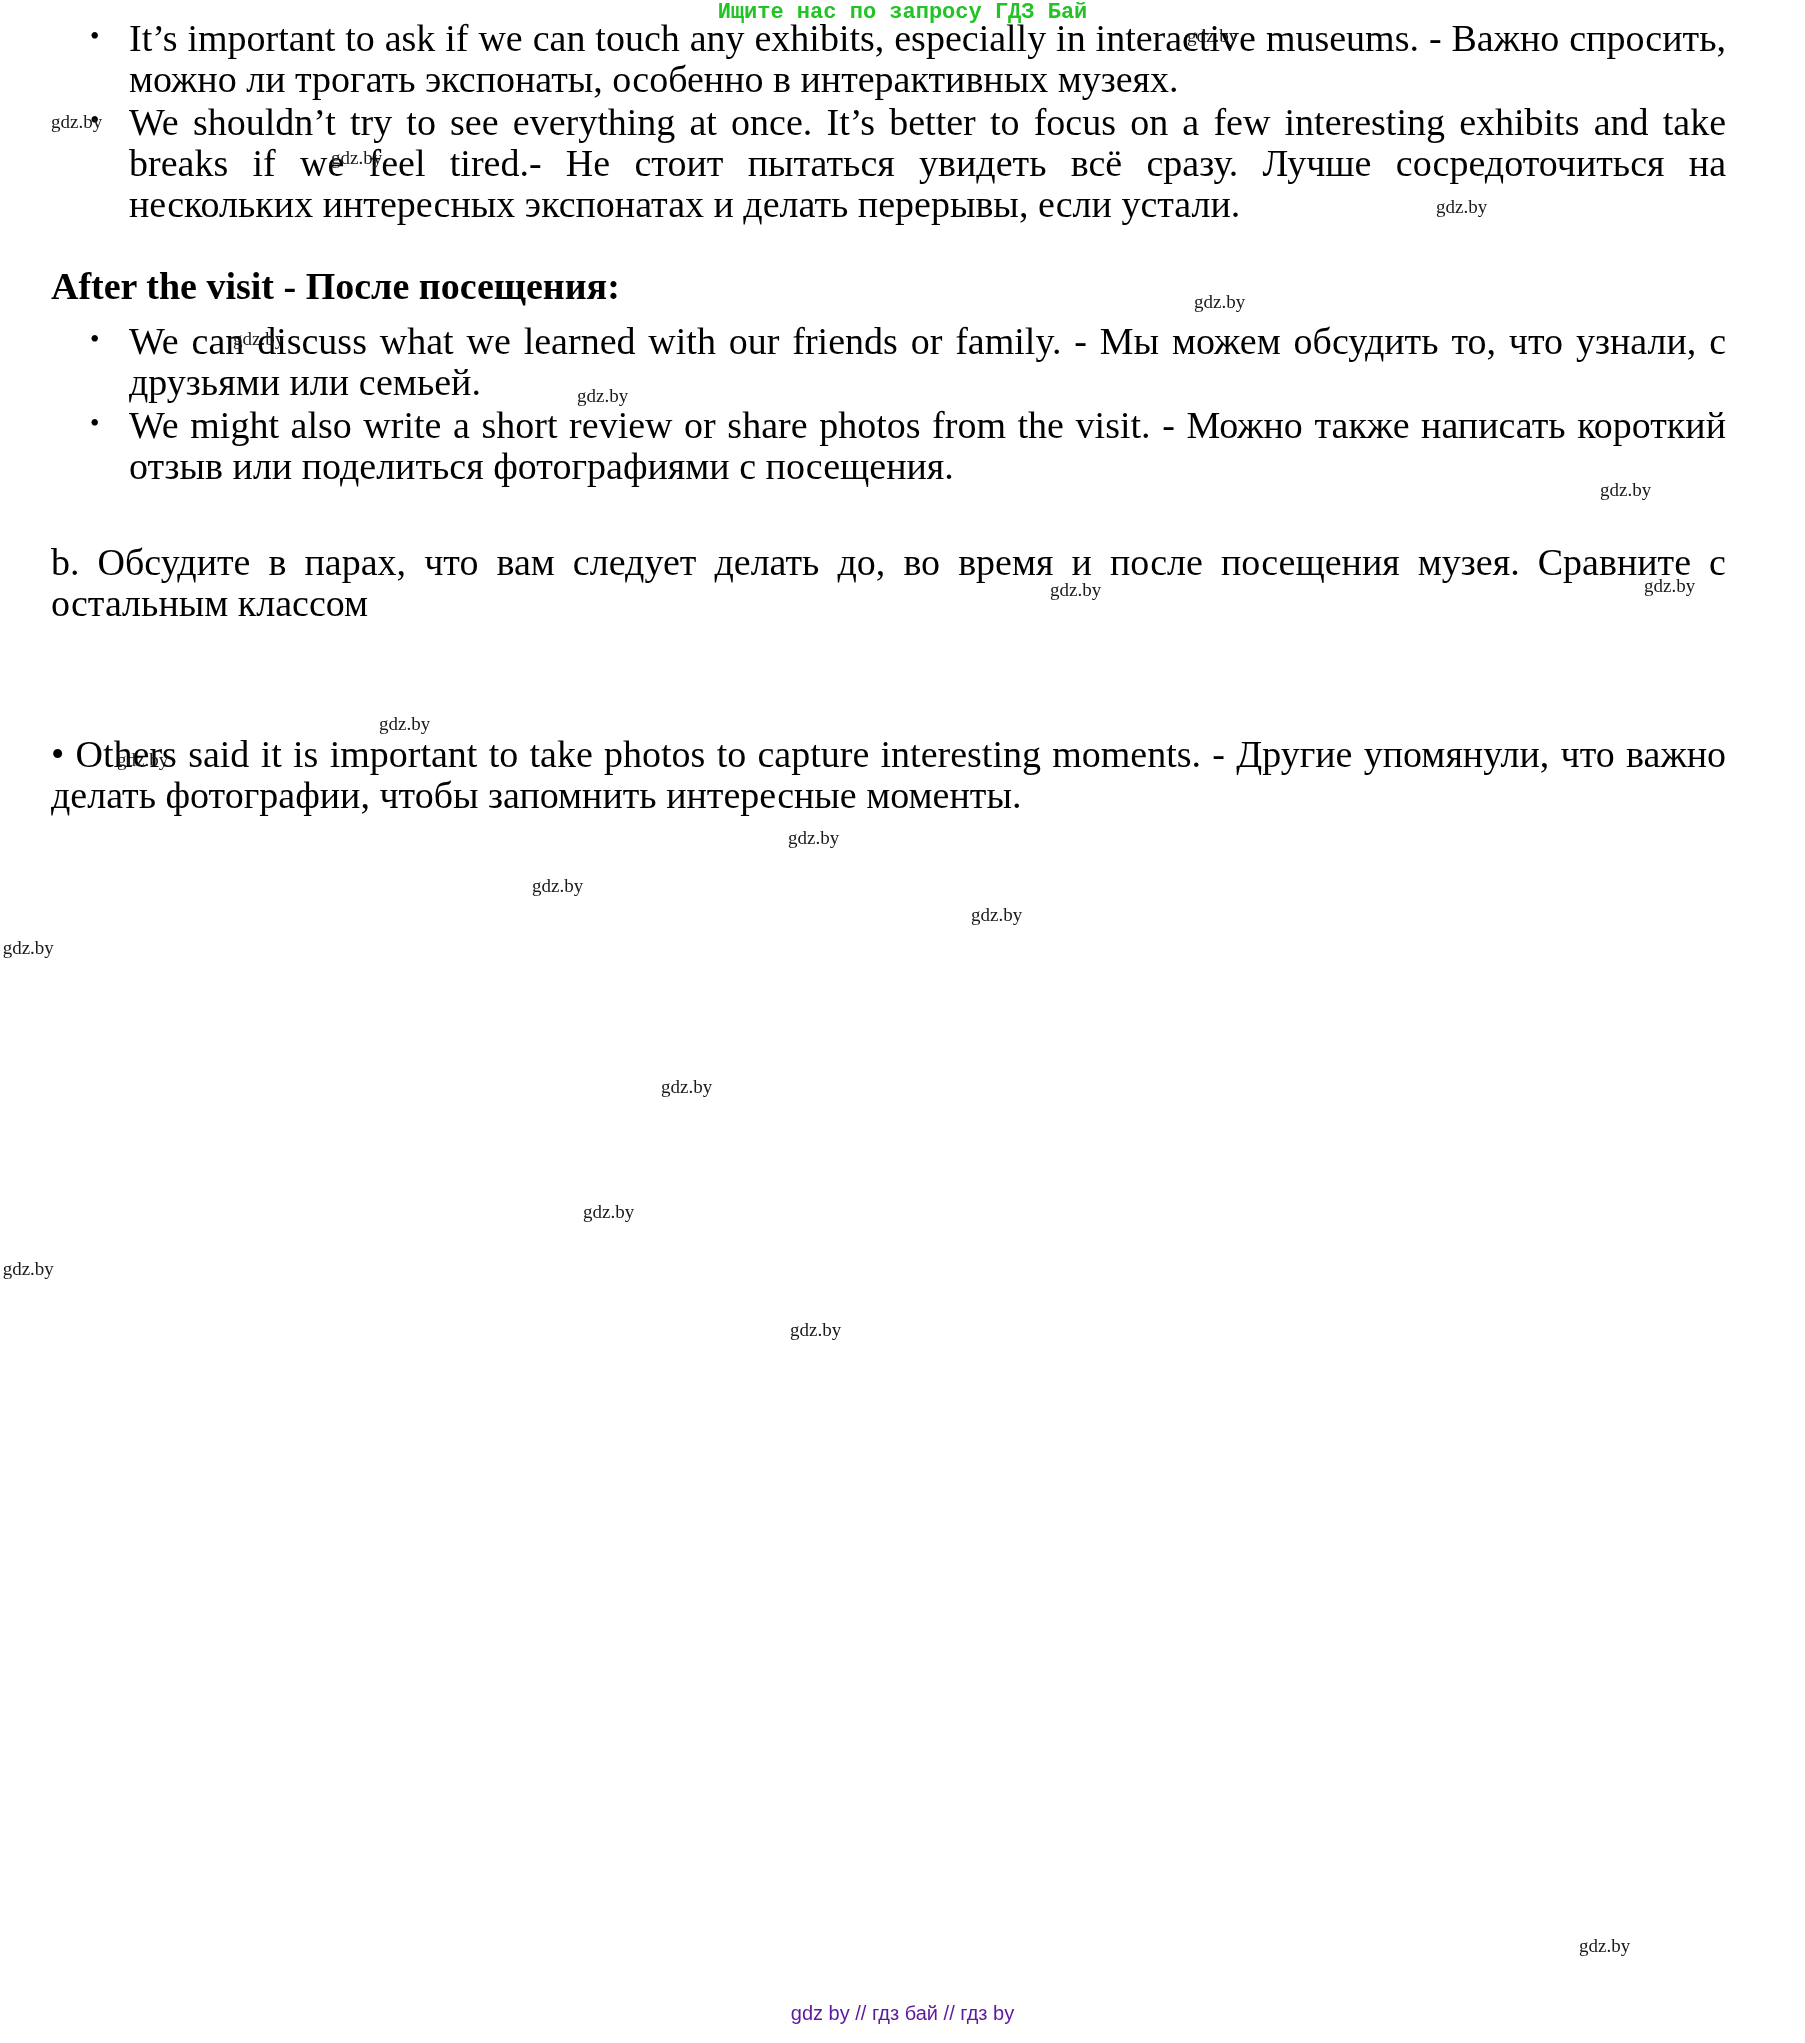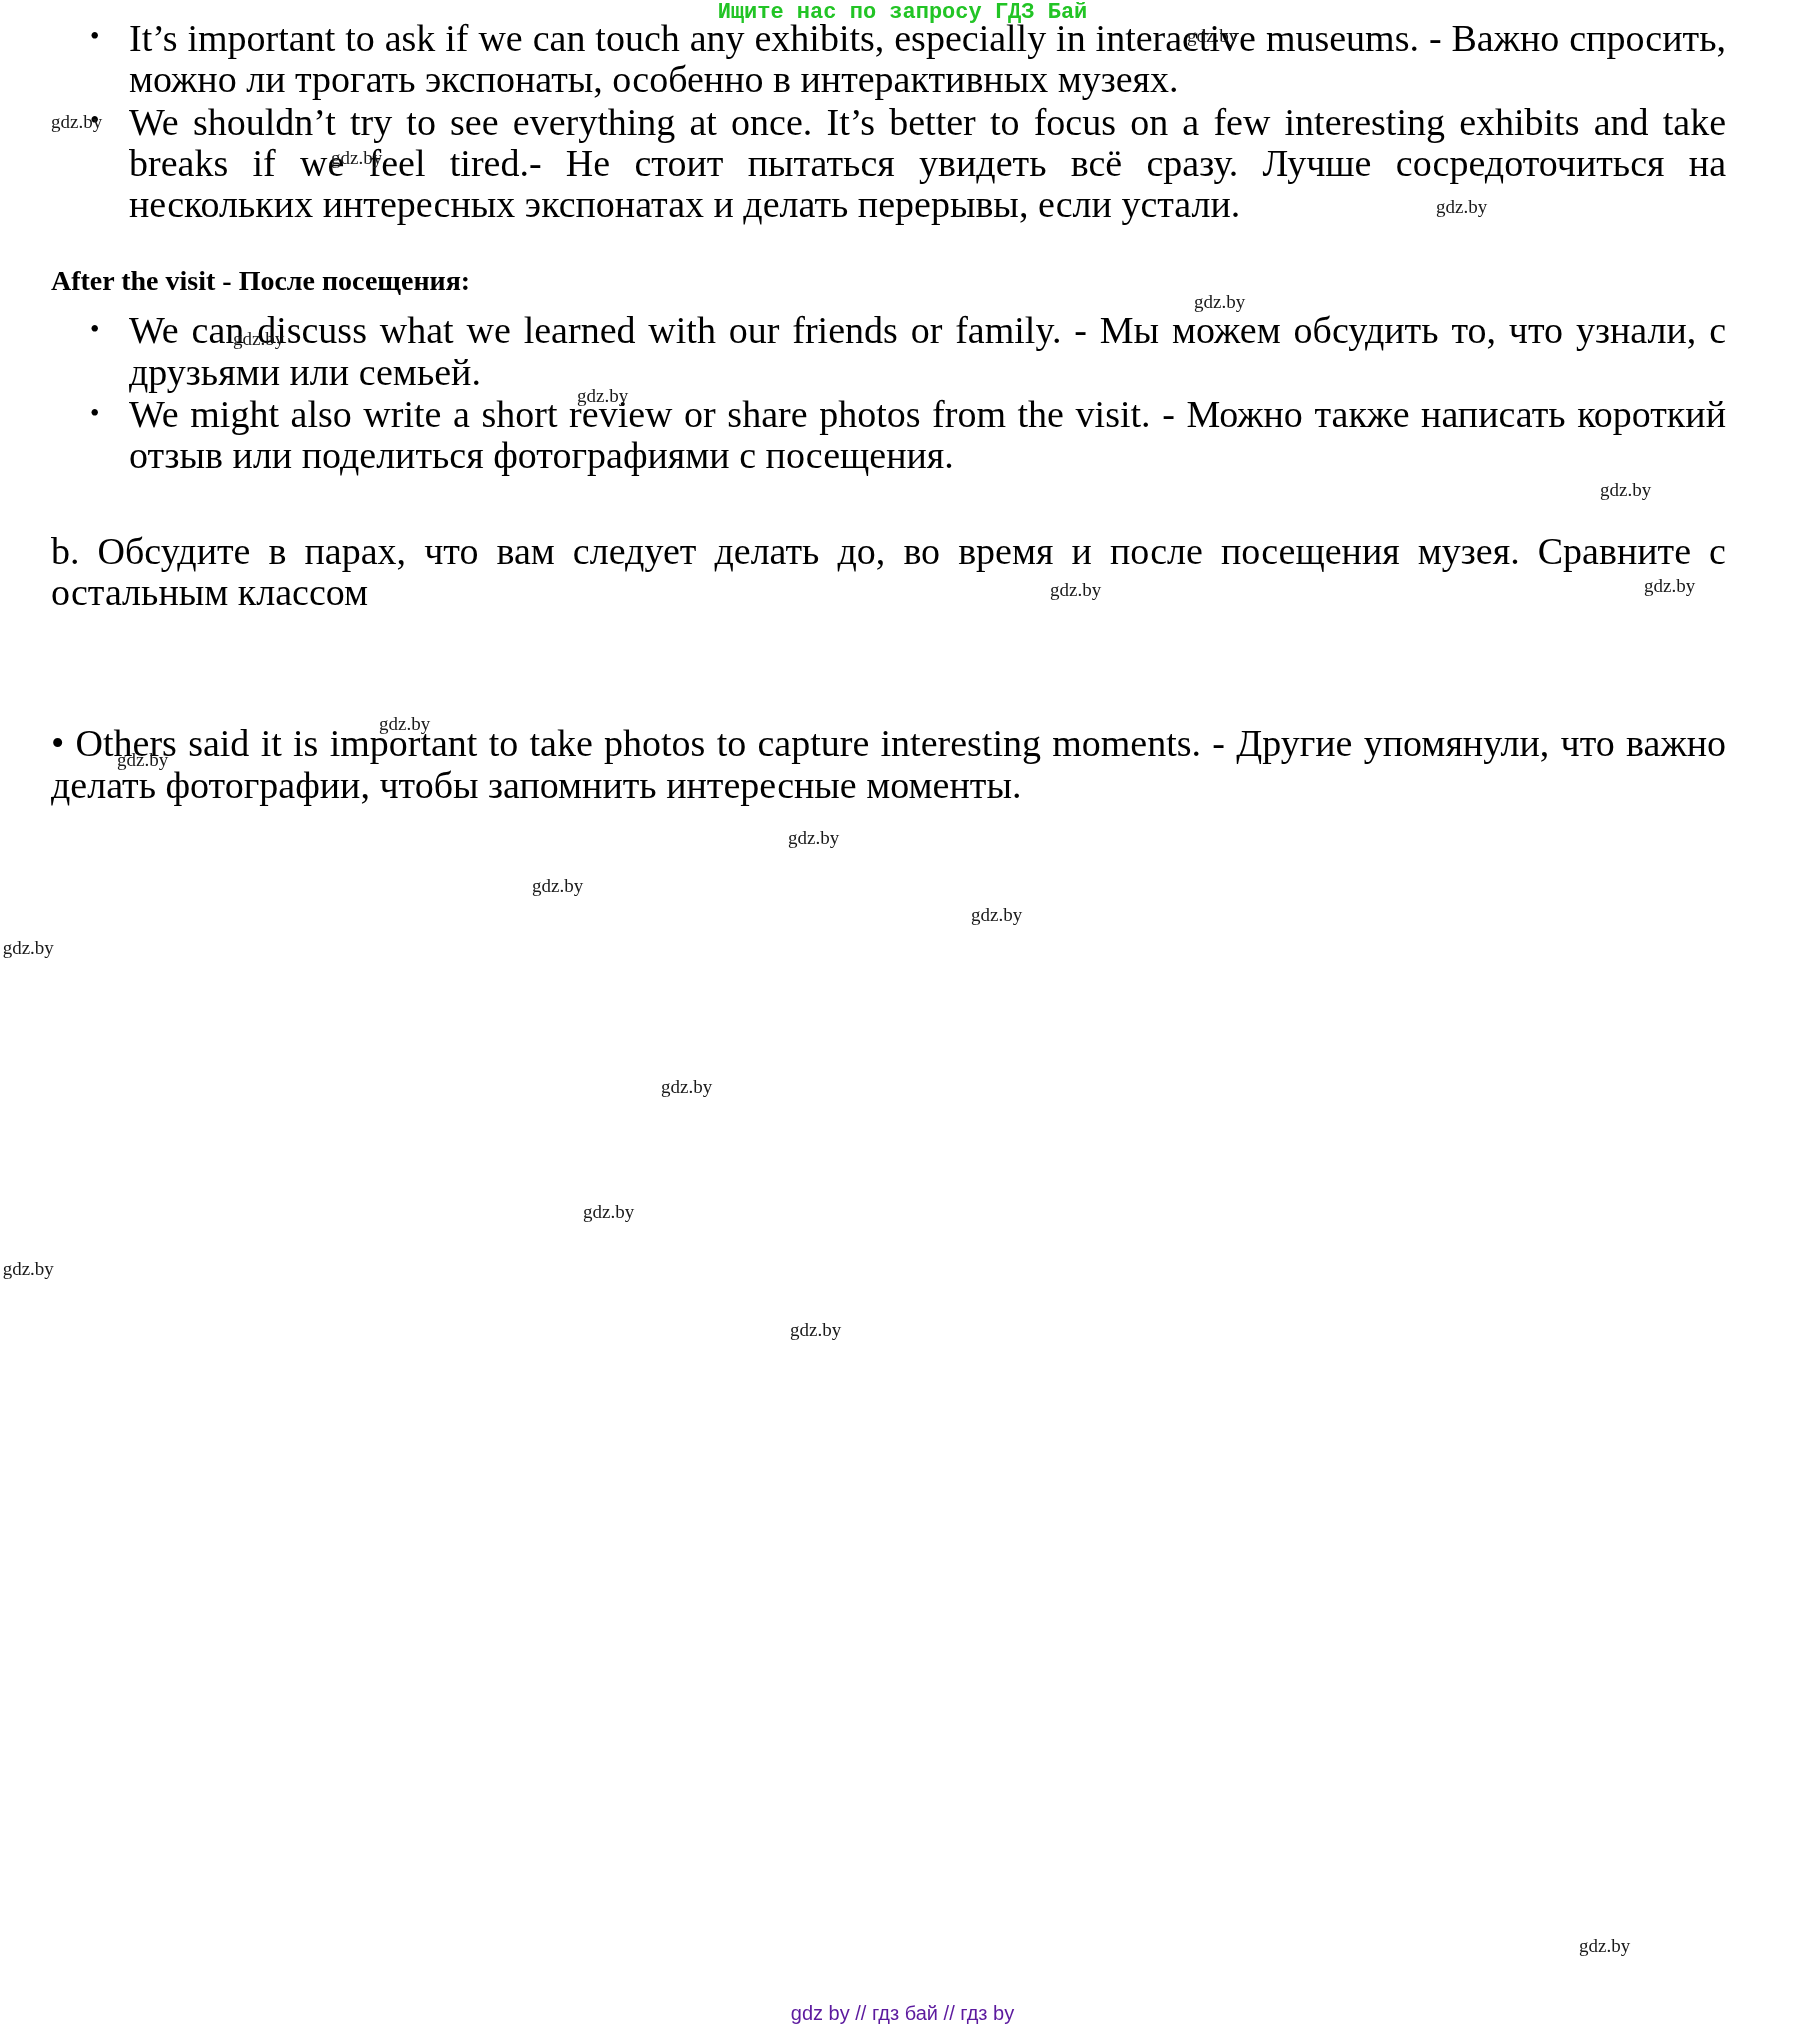--- a/index.html
+++ b/index.html
@@ -68,21 +68,21 @@
     content: "\2022";
     position: absolute;
     left: 39px;
     top: -1.8px;
     font-size: 27px;
     line-height: 1.5;
   }
   ul.bullets > li:last-child { margin-bottom: 0; }
 
   .section-heading {
-    font-size: 28px;
+    font-size: 38px;
     font-weight: bold;
     line-height: 1.08;
     margin: 0;
   }
 
   
   .ans-item {
     font-size: 38px;
     line-height: 1.08;
     text-align: justify;

